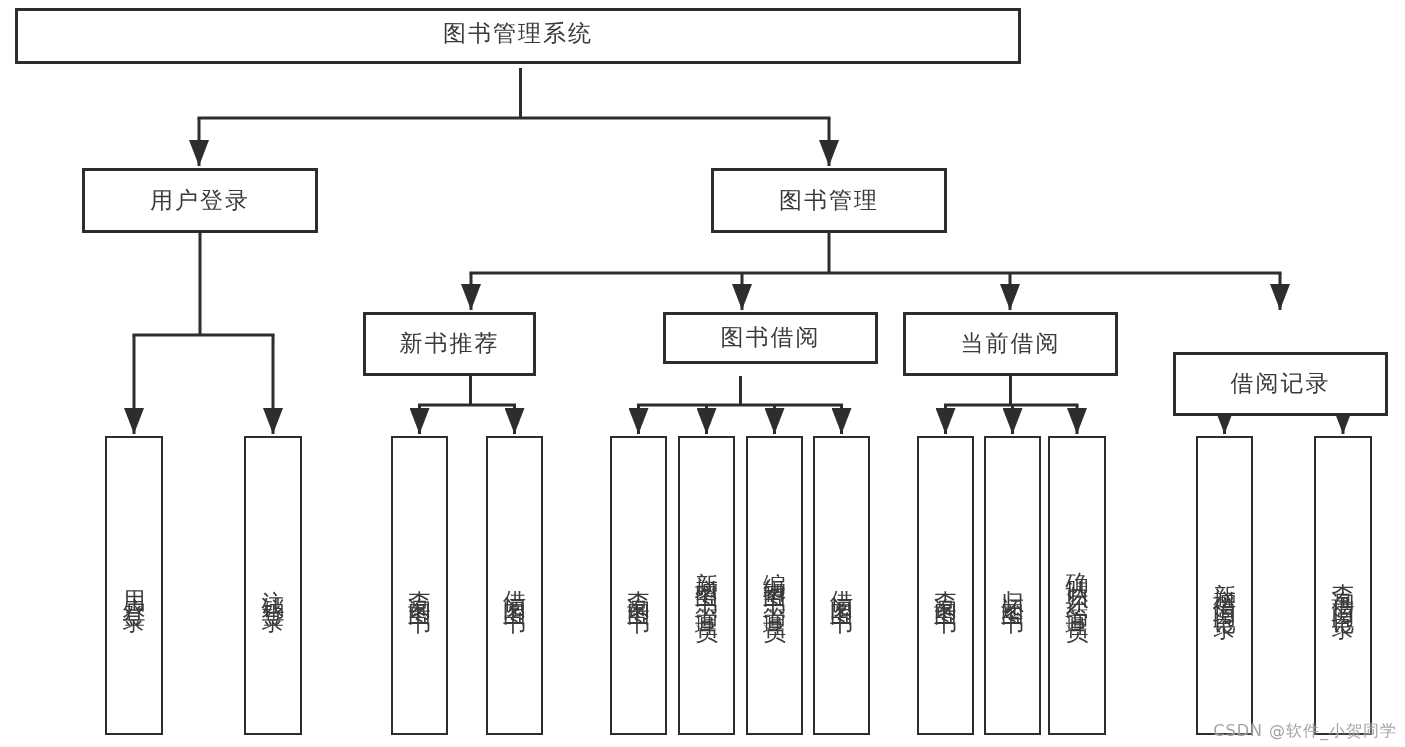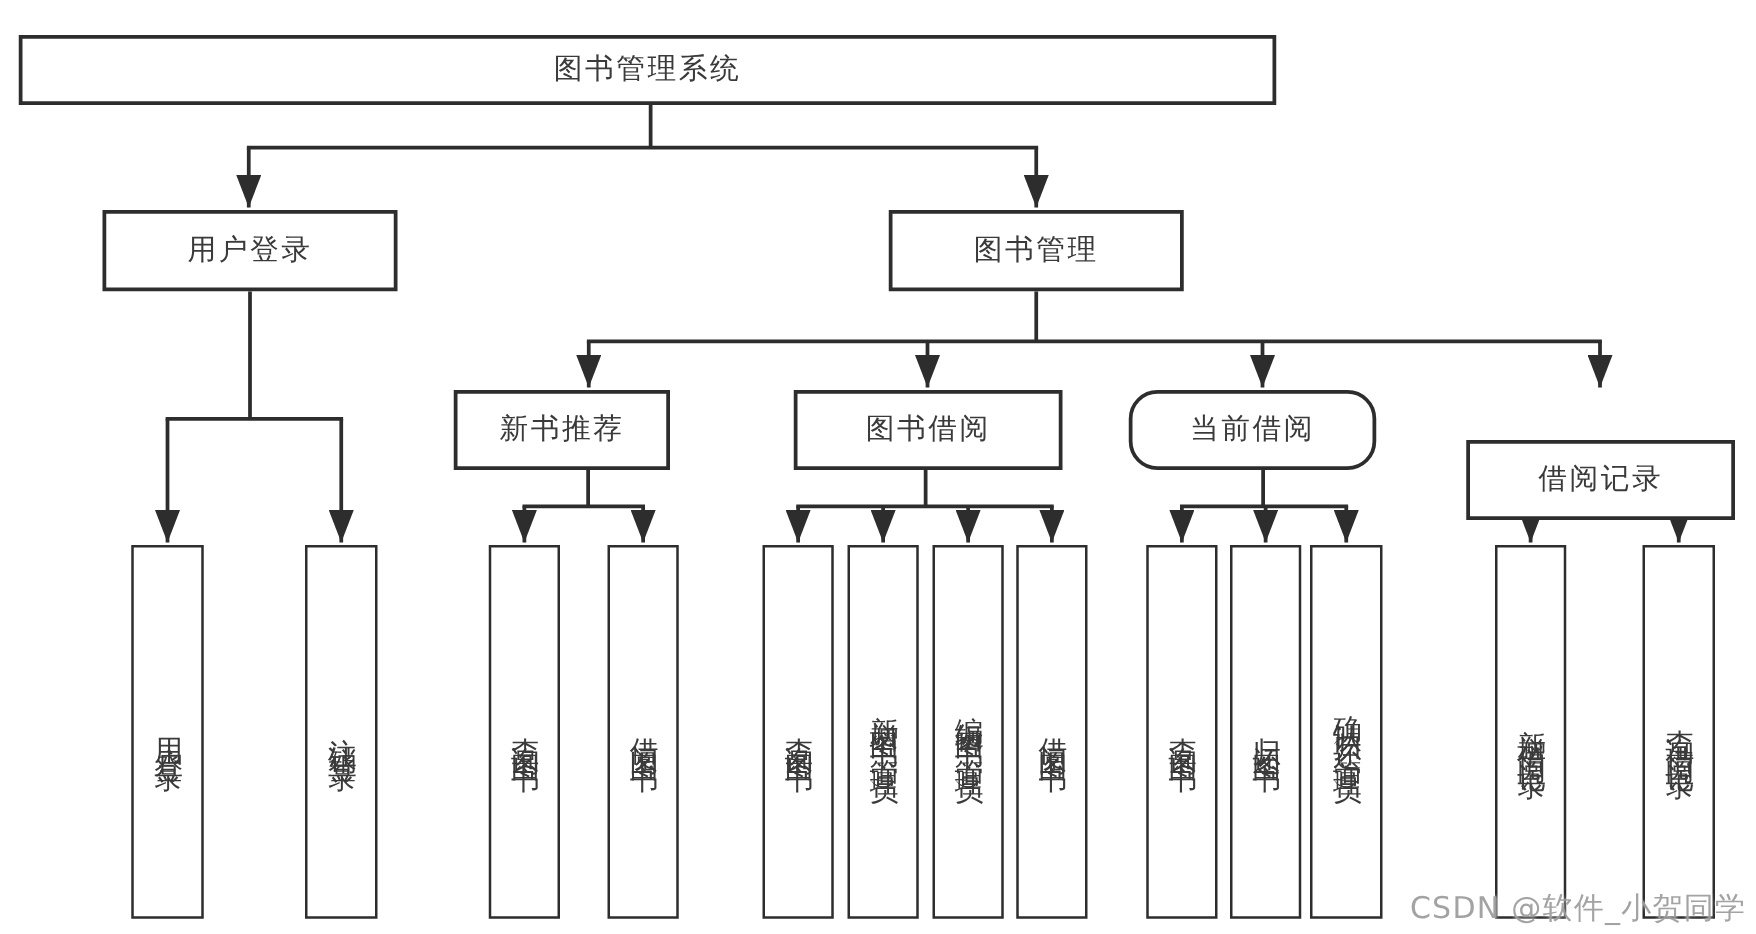--- a/index.html
+++ b/index.html
@@ -13,21 +13,21 @@
     display:flex; align-items:center; justify-content:center;
     font-size:23px; letter-spacing:2px; z-index:2; line-height:1.2;
   }
   .leaf { border-width:2.5px; }
   .leaf .vtext {
     writing-mode:vertical-rl; letter-spacing:7px; line-height:1.25;
     font-size:23px; white-space:nowrap;
   }
   .watermark {
     position:absolute; right:8px; bottom:5px; z-index:5;
-    font-size:24px; color:rgba(155,155,155,0.92); letter-spacing:1px;
+    font-size:16px; color:rgba(155,155,155,0.92); letter-spacing:1px;
     text-shadow:0 0 3px rgba(255,255,255,0.9);
     text-align:center;
   }
 </style>
 </head>
 <body>
 
 <div class="stage">
 
   <svg class="wires" width="1405" height="747" viewBox="0 0 1405 747">
@@ -71,28 +71,28 @@
     <line x1="945.5" y1="405" x2="945.5" y2="434" marker-end="url(#ah)"></line>
     <line x1="1012.5" y1="405" x2="1012.5" y2="434" marker-end="url(#ah)"></line>
     <line x1="1077" y1="405" x2="1077" y2="434" marker-end="url(#ah)"></line>
 
     <line x1="1280.5" y1="376" x2="1280.5" y2="405"></line>
     <line x1="1223" y1="405" x2="1344.5" y2="405"></line>
     <line x1="1224.5" y1="405" x2="1224.5" y2="434" marker-end="url(#ah)"></line>
     <line x1="1343" y1="405" x2="1343" y2="434" marker-end="url(#ah)"></line>
   </svg>
 
-  <div class="node" style="left:15px; top:28px; width:1006px; height:56px;">图书管理系统</div>
+  <div class="node" style="left:15px; top:8px; width:1006px; height:56px;font-family:Liberation Mono, monospace;">图书管理系统</div>
 
   <div class="node" style="left:82px; top:168px; width:236px; height:65px;">用户登录</div>
   <div class="node" style="left:711px; top:168px; width:236px; height:65px;">图书管理</div>
 
   <div class="node" style="left:363px; top:312px; width:173px; height:64px;">新书推荐</div>
-  <div class="node" style="left:635px; top:312px; width:215px; height:64px;">图书借阅</div>
-  <div class="node" style="left:903px; top:312px; width:198px; height:64px;border-radius:23px;">当前借阅</div>
+  <div class="node" style="left:663px; top:312px; width:215px; height:52px;">图书借阅</div>
+  <div class="node" style="left:903px; top:312px; width:215px; height:64px;">当前借阅</div>
   <div class="node" style="left:1173px; top:312px; width:215px; height:64px;margin-top:40px;">借阅记录</div>
 
   <div class="node leaf" style="left:105px; top:436px; width:58px; height:299px;">
     <span class="vtext">用户登录</span>
   </div>
   <div class="node leaf" style="left:244px; top:436px; width:58px; height:299px;">
     <span class="vtext">注销登录</span>
   </div>
 
   <div class="node leaf" style="left:391px; top:436px; width:57px; height:299px;">

